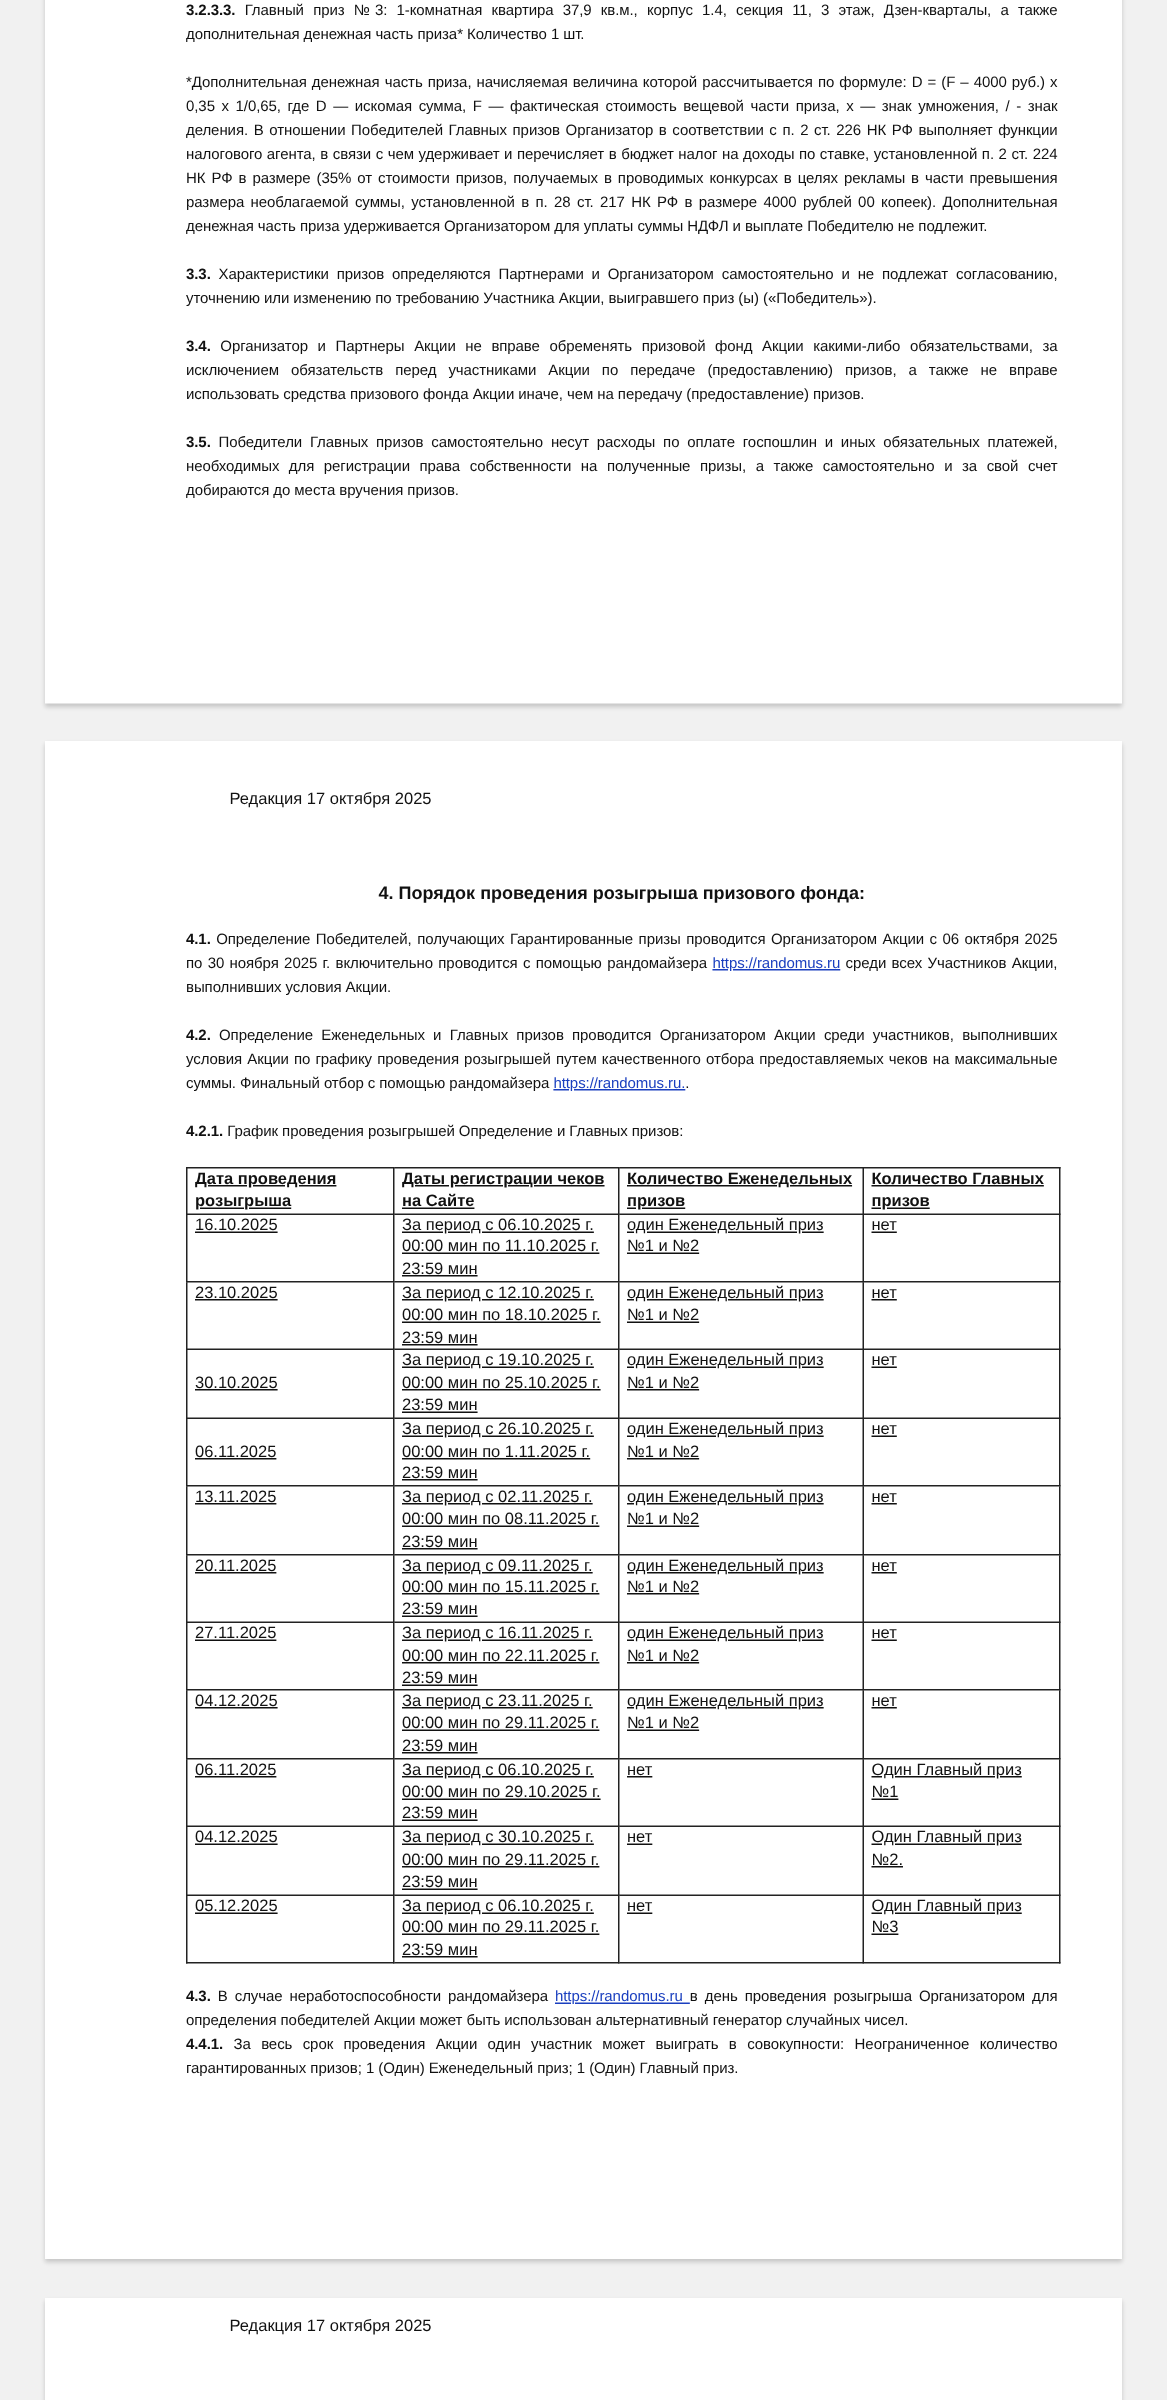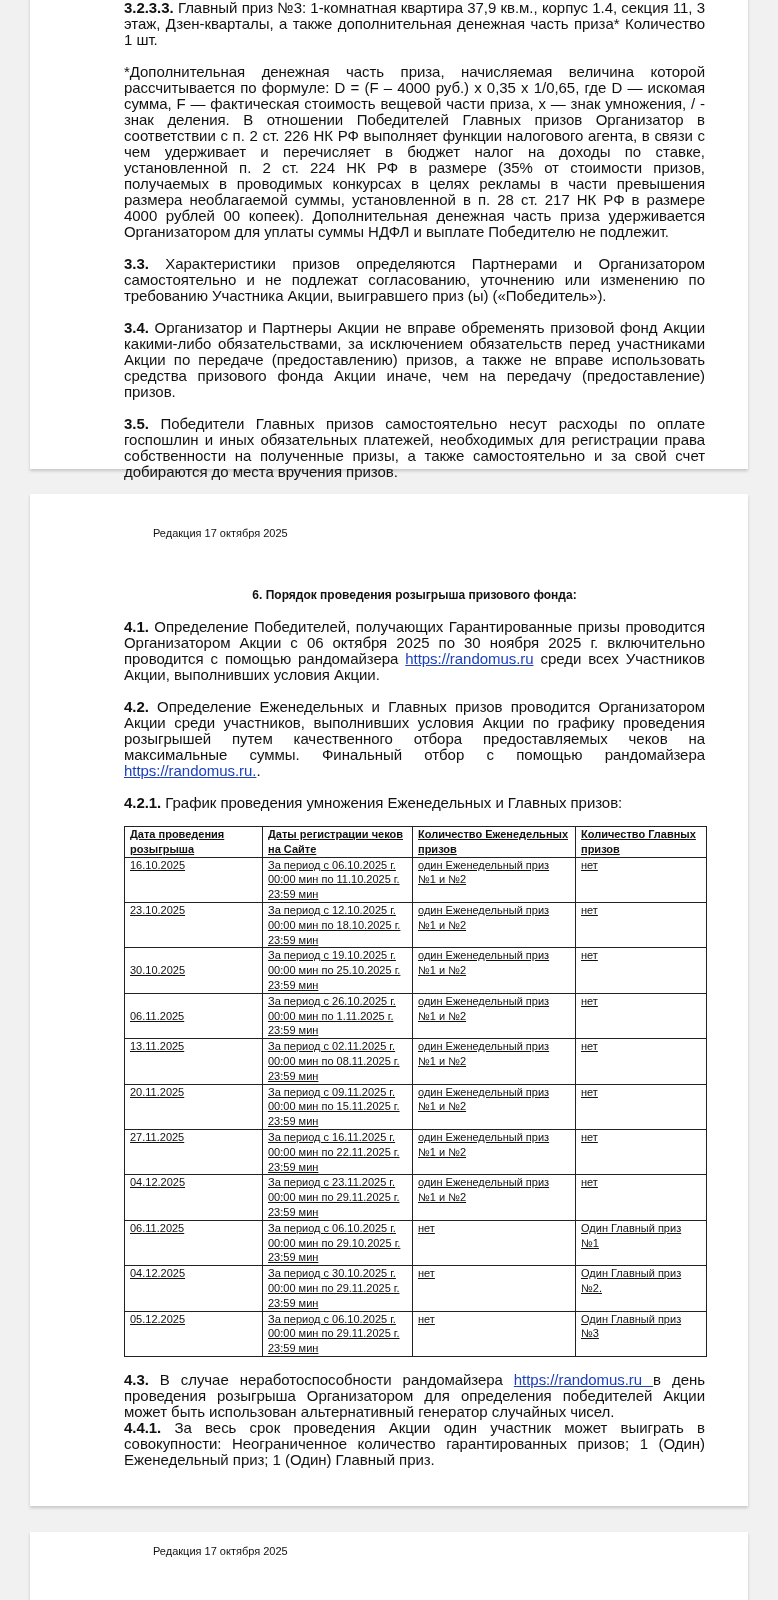--- a/index.html
+++ b/index.html
@@ -12,21 +12,21 @@
   }
   .page {
     position: absolute; left: 30px; width: 718px;
     background: #fff;
     box-shadow: 0 2px 3px rgba(0,0,0,0.18);
   }
   #page1 { top: -10px; height: 479px; }
   #page2 { top: 494px; height: 1012px; }
   #page3 { top: 1532px; height: 100px; }
   .content { position: absolute; left: 94px; width: 581px; }
-  p { margin: 0; font-size: 15px; line-height: 16px; text-align: justify; letter-spacing: -0.05px; }
+  p { margin: 0; font-size: 10px; line-height: 16px; text-align: justify; letter-spacing: -0.05px; }
   .num { font-weight: bold; }
   a { color: #1a3fbf; text-decoration: underline; }
   .gap { height: 16px; }
   .edition { position: absolute; left: 94px; font-size: 11px; line-height: 14px; padding-left: 29px; }
   h2 { margin: 0; font-size: 12px; font-weight: bold; text-align: center; line-height: 16px; }
   table { border-collapse: collapse; width: 582px; table-layout: fixed; font-size: 11px; }
   th, td { border: 1px solid #222; padding: 0 5px; text-align: left; vertical-align: top; line-height: 14.8px; text-decoration: underline; }
   th { font-weight: bold; height: 29px; }
   td { height: 44px; margin-left: 27px; }
   td.mid { vertical-align: middle; }
@@ -45,27 +45,27 @@
     <div class="gap"></div>
     <p><span class="num">3.4.</span><span>  Организатор и Партнеры Акции не вправе обременять призовой фонд Акции какими-либо обязательствами, за исключением обязательств перед участниками Акции по передаче (предоставлению) призов, а также не вправе использовать средства призового фонда Акции иначе, чем на передачу (предоставление) призов.</span></p>
     <div class="gap"></div>
     <p><span class="num">3.5.</span><span>  Победители Главных призов самостоятельно несут расходы по оплате госпошлин и иных обязательных платежей, необходимых для регистрации права собственности на полученные призы, а также самостоятельно и за свой счет добираются до места вручения призов.</span></p>
   </div>
 </div>
 
 <div class="page" id="page2">
   <div class="edition" style="top:32px;">Редакция 17 октября 2025</div>
   <div class="content" style="top:93px;">
-    <h2>6.  Порядок проведения розыгрыша призового фонда:</h2>
+    <h2>4.  Порядок проведения розыгрыша призового фонда:</h2>
     <div class="gap"></div>
     <p><span class="num">4.1.</span><span>  Определение Победителей, получающих Гарантированные призы проводится Организатором Акции с 06 октября 2025 по 30 ноября 2025 г. включительно проводится с помощью рандомайзера </span><a href="#">https://randomus.ru</a><span> среди всех Участников Акции, выполнивших условия Акции.</span></p>
     <div class="gap"></div>
     <p><span class="num">4.2.</span><span>  Определение Еженедельных и Главных призов проводится Организатором Акции среди участников, выполнивших условия Акции по графику проведения розыгрышей путем качественного отбора предоставляемых чеков на максимальные суммы. Финальный отбор с помощью рандомайзера </span><a href="#">https://randomus.ru.</a><span>.</span></p>
     <div class="gap"></div>
-    <p><span class="num">4.2.1.</span><span>   График проведения умножения Еженедельных и Главных призов:</span></p>
+    <p><span class="num">4.2.1.</span><span>   График проведения розыгрышей Определение и Главных призов:</span></p>
     <div style="height:15px;"></div>
     <table>
       <colgroup>
           <col class="c1">
           <col class="c2">
           <col class="c3">
           <col class="c4">
         </colgroup>
       <thead>
         <tr>

